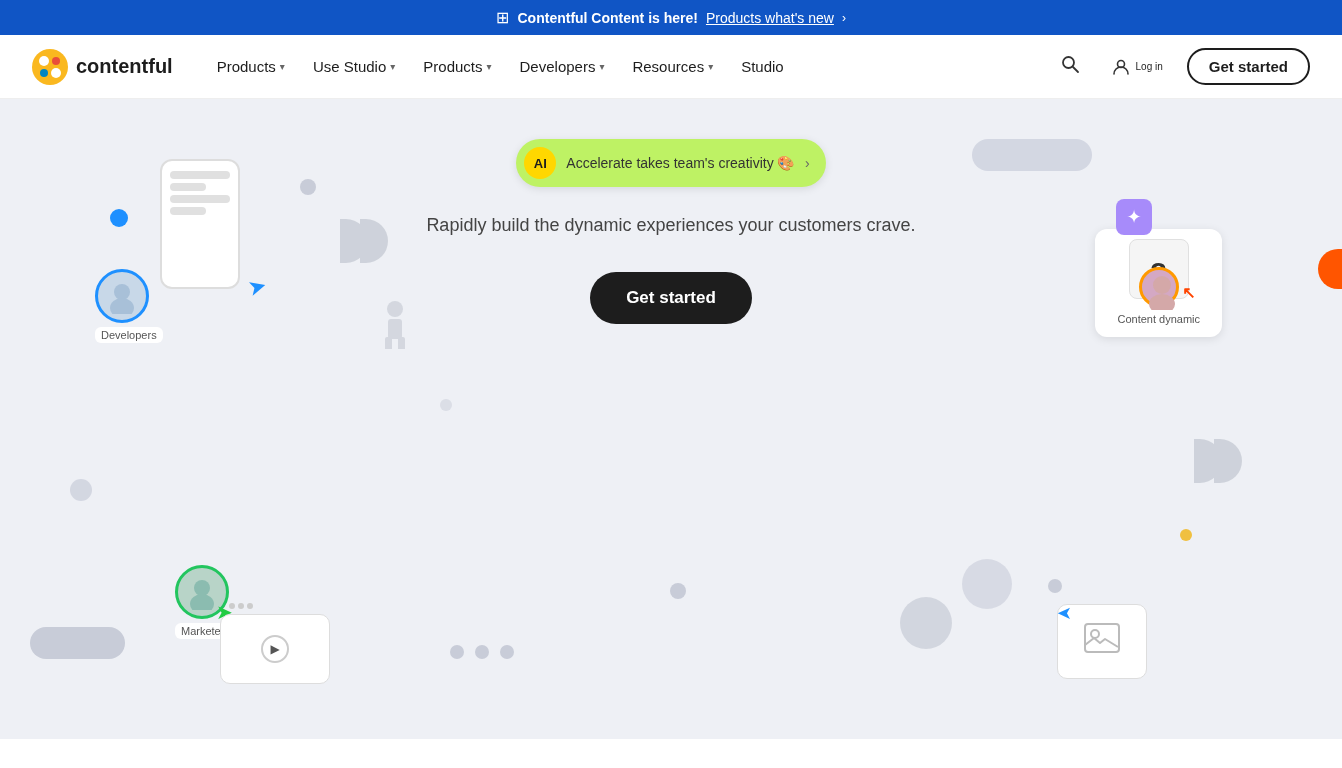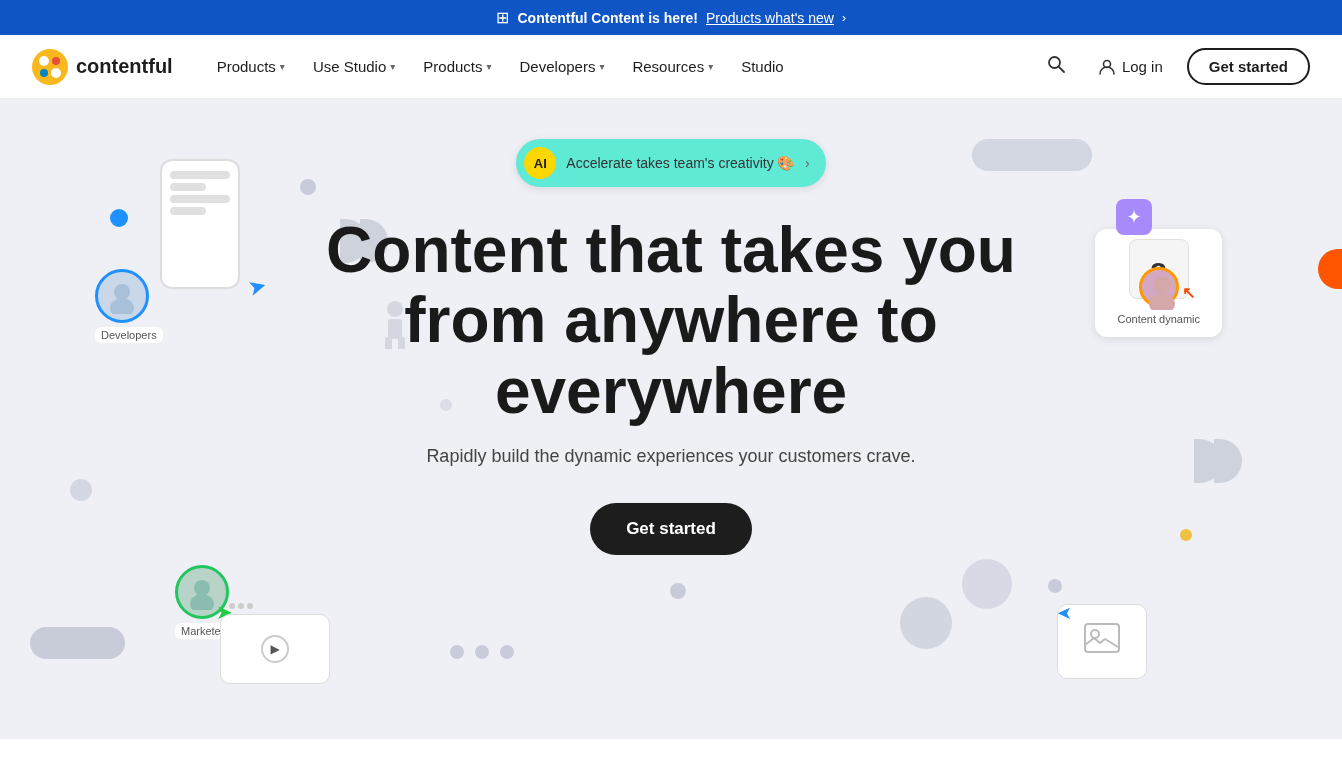--- a/index.html
+++ b/index.html
@@ -83,21 +83,21 @@
       font-size: 18px;
       color: #333;
     }
     .login-btn {
       display: flex;
       align-items: center;
       gap: 6px;
       background: none;
       border: none;
       cursor: pointer;
-      font-size: 15px;
+      font-size: 10px;
       font-weight: 500;
       color: #1d1d1d;
       padding: 8px 12px;
       border-radius: 6px;
     }
     .get-started-btn {
       background: white;
       border: 2px solid #1d1d1d;
       border-radius: 24px;
       padding: 8px 20px;
@@ -117,21 +117,21 @@
       align-items: center;
       overflow: hidden;
       padding: 40px 20px 60px;
     }
 
     
     .ai-pill {
       display: flex;
       align-items: center;
       gap: 10px;
-      background: #5eead4;
+      background: #bef264;
       border-radius: 50px;
       padding: 8px 16px 8px 8px;
       box-shadow: 0 2px 8px rgba(0,0,0,0.1);
       margin-bottom: 28px;
       cursor: pointer;
       z-index: 2;
     }
     .ai-badge {
       background: #FFD700;
       border-radius: 50%;
@@ -556,25 +556,20 @@
   </div>
 
   <div class="magic-icon">✦</div>
 
   <div class="ai-pill">
     <div class="ai-badge">AI</div>
     <span class="ai-text">Accelerate takes team's creativity 🎨</span>
     <span class="ai-arrow">›</span>
   </div>
 
-  <h1 class="hero-headline">
-    <span>Content that takes you</span><br>
-    <span>from anywhere to</span><br>
-    <span>everywhere</span>
-  </h1>
 
   <p class="hero-subtext">Rapidly build the dynamic experiences your customers crave.</p>
 
   <button class="hero-cta">Get started</button>
 
   <div class="marketers-bubble">
     <div class="marketers-avatar">
       <svg width="36" height="36" viewBox="0 0 36 36">
         <circle cx="18" cy="14" r="8" fill="#8bbcb0"></circle>
         <ellipse cx="18" cy="30" rx="12" ry="10" fill="#8bbcb0"></ellipse>

